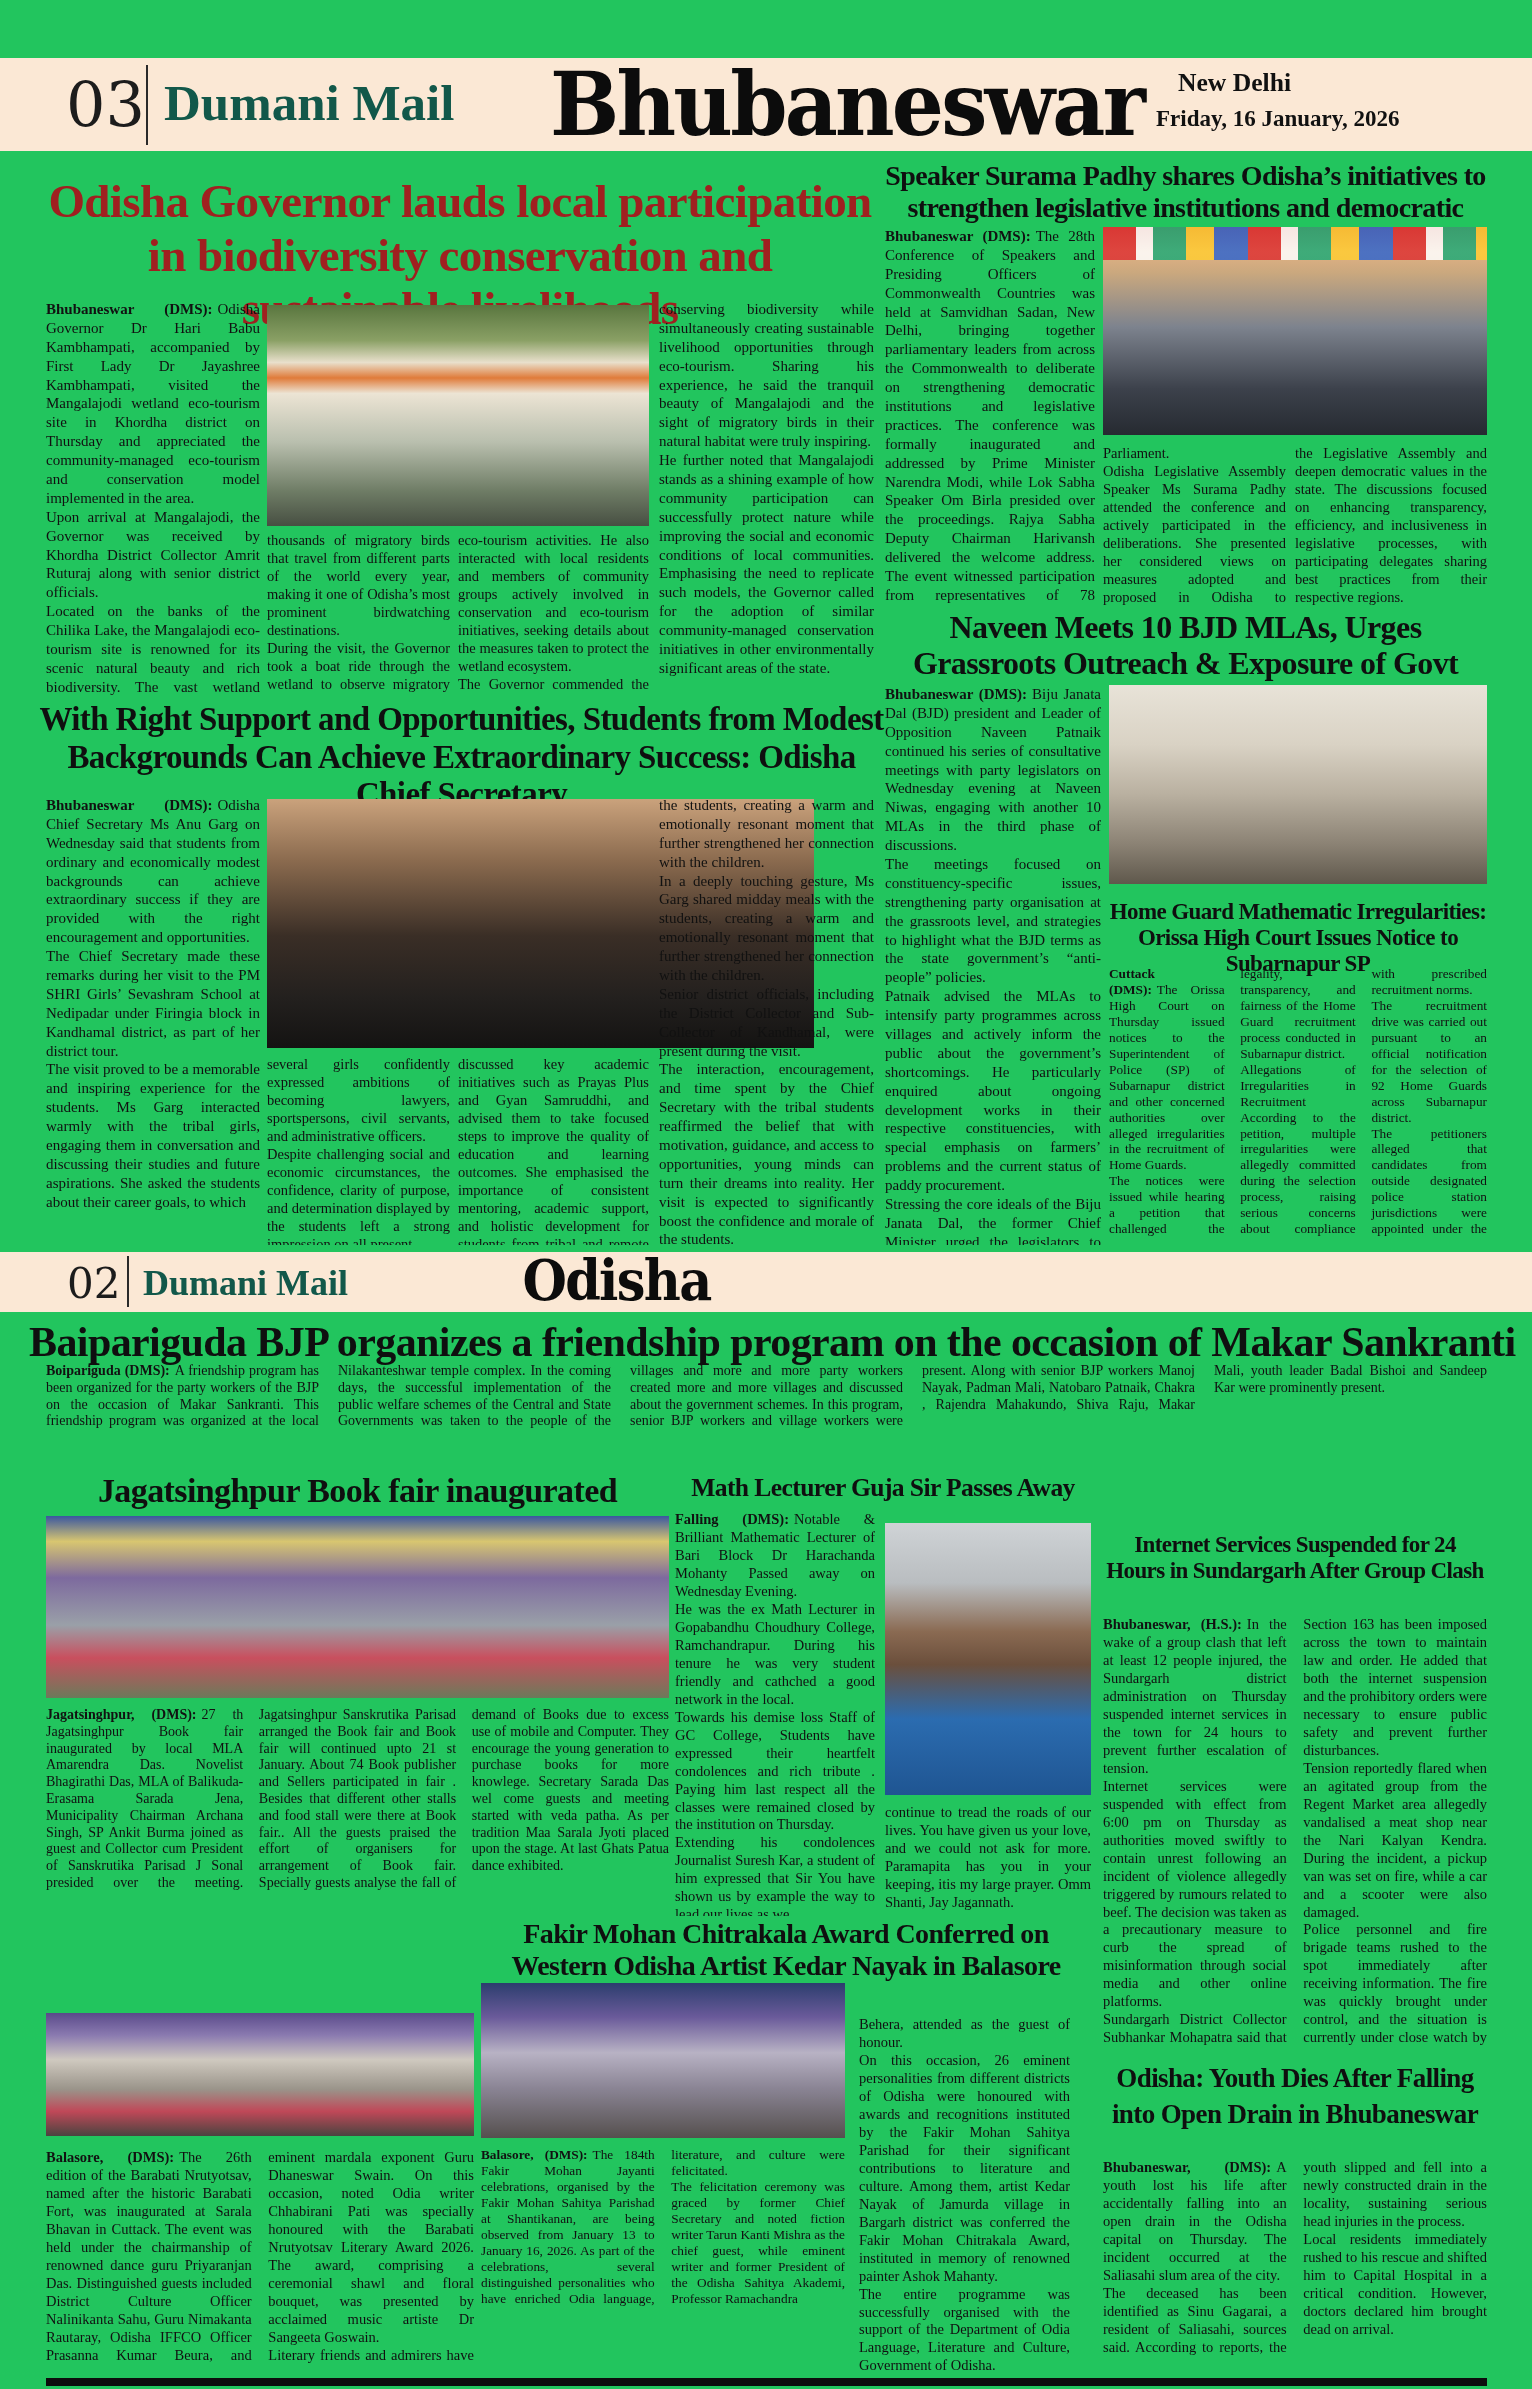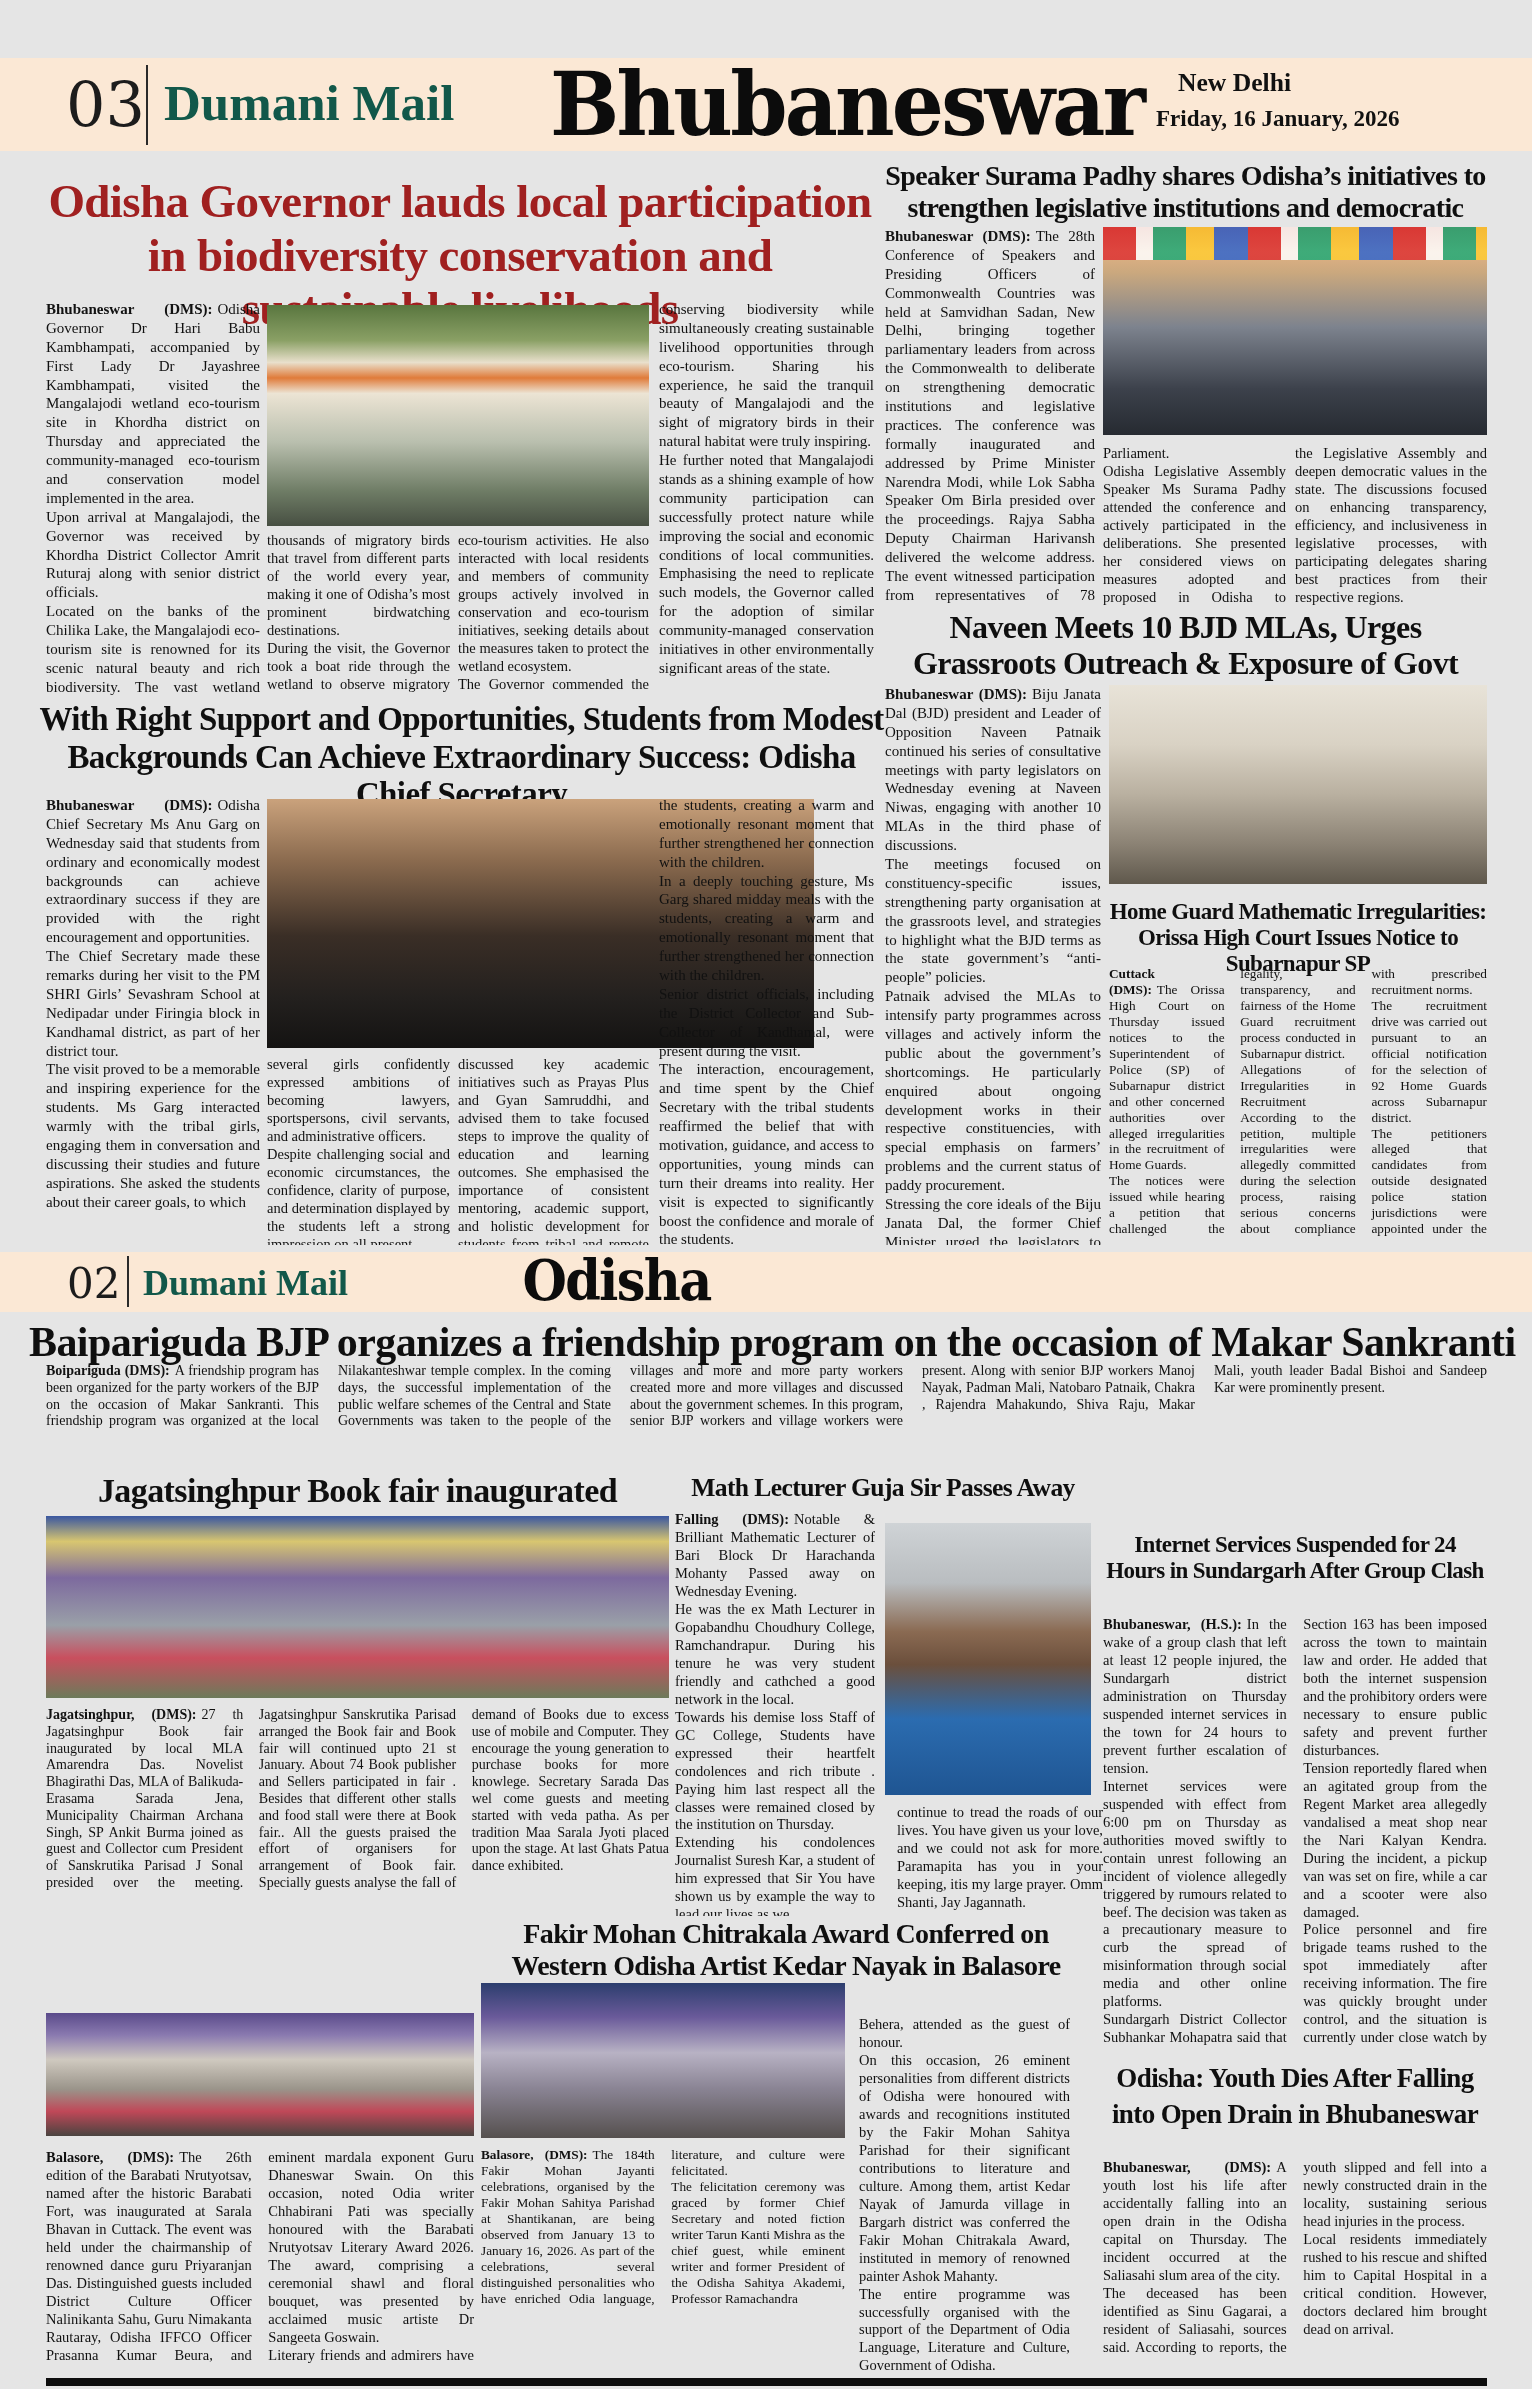--- a/index.html
+++ b/index.html
@@ -1,16 +1,16 @@
 <!DOCTYPE html>
 <html style="font-size:9px"><head>
 <meta charset="utf-8">
 <style>
   html,body{margin:0;padding:0;background:#9a9a9a;}
-  .page{position:relative;width:1533px;height:2389px;background:#e5e5e5;margin:0 auto;
+  .page{position:relative;width:1533px;height:2389px;background:#22c55e;margin:0 auto;
         font-family:"Liberation Serif",serif;color:#111;overflow:hidden;}
   .abs{position:absolute;}
   .band{background:#fbe8d5;}
   .pageno{font-family:"DejaVu Serif",serif;color:#1c1c1c;font-weight:400;}
   .brand{font-weight:700;color:#12584a;font-family:"Liberation Serif",serif;}
   .city{font-family:"DejaVu Serif",serif;font-weight:700;color:#0c0c0c;letter-spacing:-2.8px;transform:scaleY(1.08);}
   .vrule{background:#2a2a2a;width:1.7px;}
   .hl{font-weight:700;text-align:center;letter-spacing:-0.6px;line-height:1.14;color:#0f0f0f;
       font-family:"Liberation Serif",serif;}
   .hl-red{color:#a02020;}
@@ -151,21 +151,21 @@
   </div>
 
   <div class="abs hl" style="left:675px;top:1473px;width:416px;font-size:25.6px;white-space:nowrap;">Math Lecturer Guja Sir Passes Away</div>
   <div class="abs bodycol f26" style="left:675px;top:1511px;width:200px;height:405px;">
     <b class="dl">Falling (DMS):</b><span class="bodytext">Notable &amp; Brilliant Mathematic Lecturer of Bari Block Dr Harachanda Mohanty Passed away on Wednesday Evening.
 He was the ex Math Lecturer in Gopabandhu Choudhury College, Ramchandrapur. During his tenure he was very student friendly and cathched a good network in the local.
 Towards his demise loss Staff of GC College, Students have expressed their heartfelt condolences and rich tribute . Paying him last respect all the classes were remained closed by the institution on Thursday.
 Extending his condolences Journalist Suresh Kar, a student of him expressed that Sir You have shown us by example the way to lead our lives as we</span>
   </div>
   <div class="abs photo ph-portrait" style="left:885px;top:1523px;width:206px;height:272px;"></div>
-  <div class="abs bodycol f26" style="left:885px;top:1804px;width:206px;height:111px;margin-left:12px;">
+  <div class="abs bodycol f26" style="left:885px;top:1804px;width:206px;height:111px;">
     <span class="bodytext">continue to tread the roads of our lives. You have given us your love, and we could not ask for more. Paramapita  has you in your keeping, itis my large prayer. Omm Shanti, Jay Jagannath.</span>
   </div>
 
   <div class="abs hl" style="left:1103px;top:1532px;width:384px;font-size:23px;">Internet Services Suspended for 24 Hours in Sundargarh After Group Clash</div>
   <div class="abs bodycol cols2 f26" style="left:1103px;top:1616px;width:384px;height:435px;">
     <b class="dl">Bhubaneswar, (H.S.):</b><span class="bodytext">In the wake of a group clash that left at least 12 people injured, the Sundargarh district administration on Thursday suspended internet services in the town for 24 hours to prevent further escalation of tension.
 Internet services were suspended with effect from 6:00 pm on Thursday as authorities moved swiftly to contain unrest following an incident of violence allegedly triggered by rumours related to beef. The decision was taken as a precautionary measure to curb the spread of misinformation through social media and other online platforms.
 Sundargarh District Collector Subhankar Mohapatra said that Section 163 has been imposed across the town to maintain law and order. He added that both the internet suspension and the prohibitory orders were necessary to ensure public safety and prevent further disturbances.
 Tension reportedly flared when an agitated group from the Regent Market area allegedly vandalised a meat shop near the Nari Kalyan Kendra. During the incident, a pickup van was set on fire, while a car and a scooter were also damaged.
 Police personnel and fire brigade teams rushed to the spot immediately after receiving information. The fire was quickly brought under control, and the situation is currently under close watch by the district administration and law enforcement agencies.

